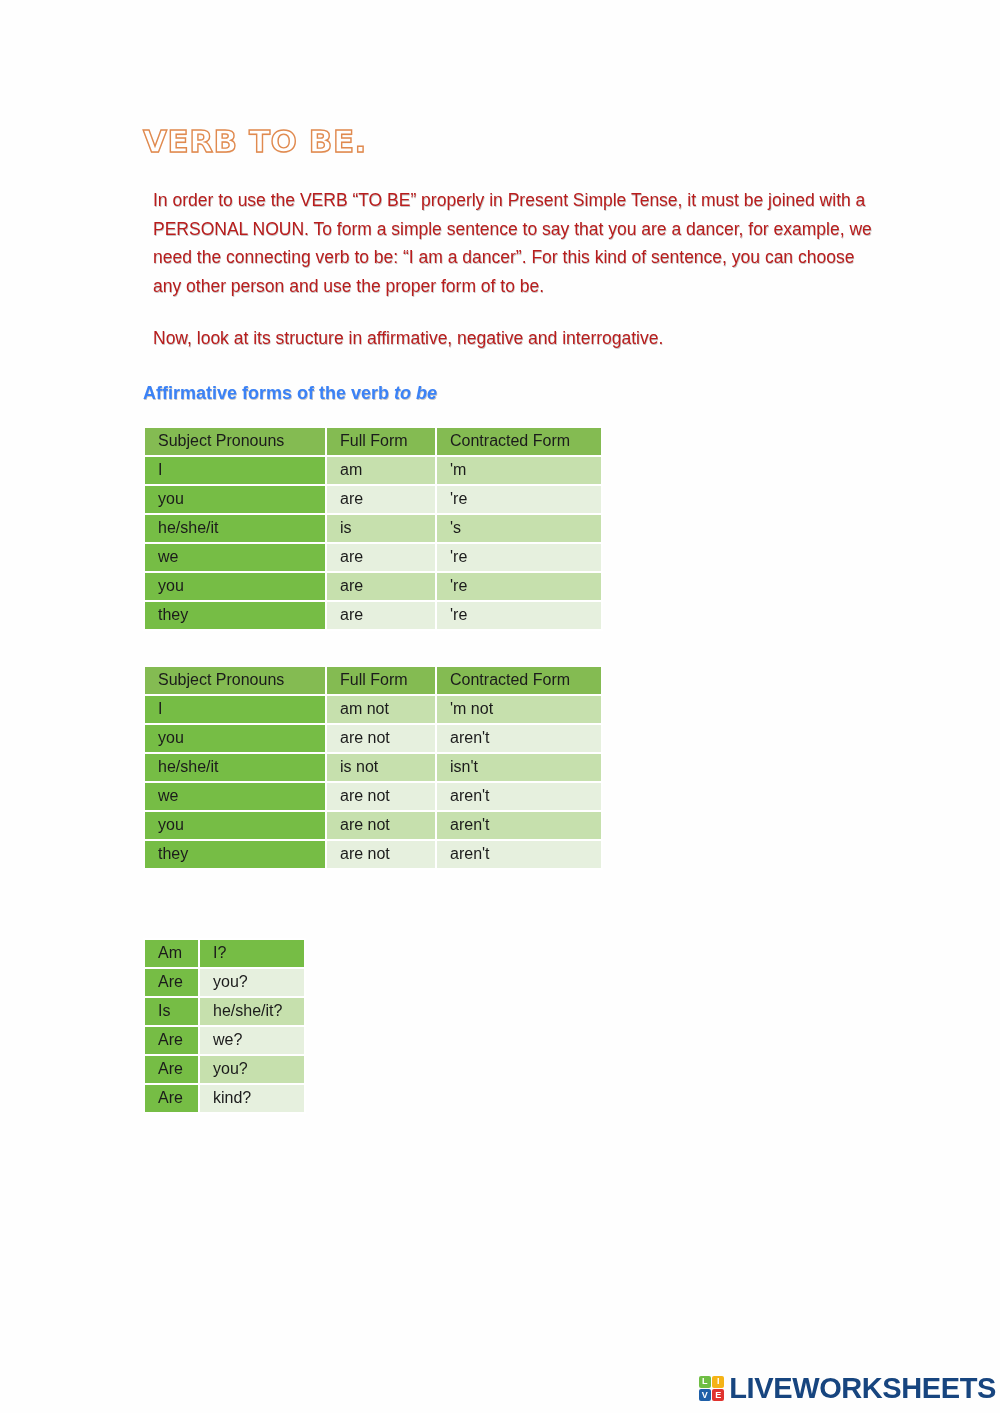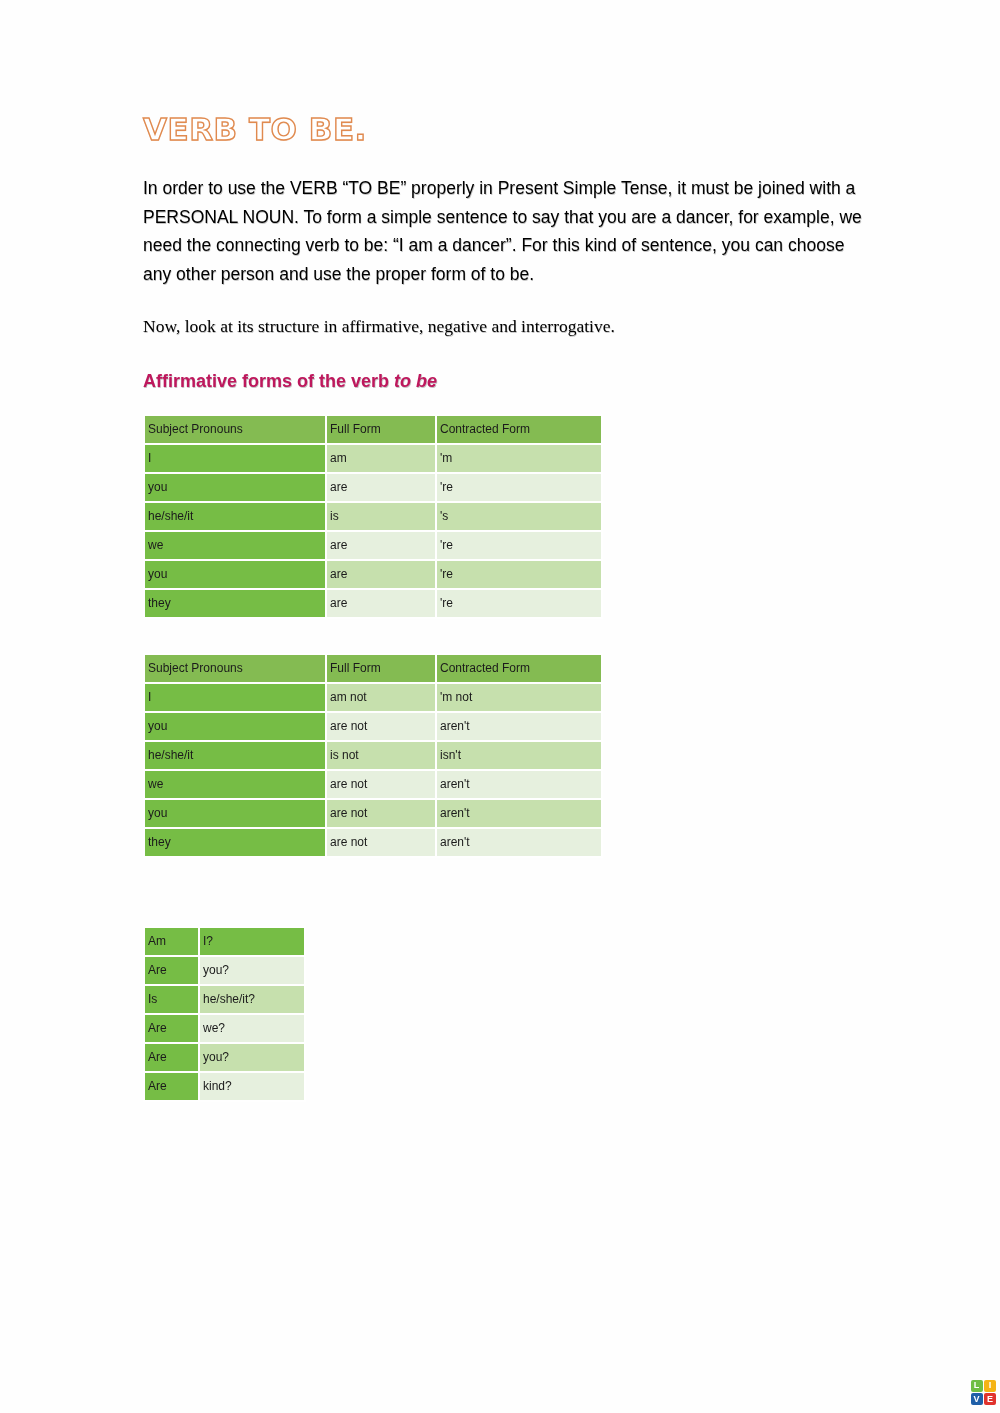--- a/index.html
+++ b/index.html
@@ -18,68 +18,68 @@
 
   .page {
     position: absolute;
     inset: 0;
     background: #fefefe;
   }
 
   .content {
     position: absolute;
     left: 143px;
-    top: 112px;
+    top: 124px;
     width: 730px;
   }
 
   
   .doc-title {
     font-size: 31px;
     font-weight: bold;
     letter-spacing: 0.5px;
     color: #ffffff;
     -webkit-text-stroke: 1.4px #e08a4f;
     text-shadow: 0 1px 0 rgba(224,138,79,0.35);
     margin: 0 0 28px 0;
     line-height: 1.1;
     font-family: "DejaVu Sans", sans-serif;
   }
 
   
   .para {
     font-size: 17.5px;
     line-height: 28.5px;
-    color: #000000;
-    margin: 0 0 24px 0;
+    color: #b91c1c;
+    margin: 0 0 24px 10px;
     text-shadow: 0.6px 0.6px 0.6px rgba(150,150,150,0.55);
   }
-  .para.tight { margin-bottom: 30px; font-family: Liberation Serif, serif; }
+  .para.tight { margin-bottom: 30px; }
 
   
   .section-heading {
     font-size: 18px;
     font-weight: bold;
-    color: #be185d;
+    color: #3b82f6;
     margin: 0 0 22px 0;
     text-shadow: 0.6px 0.6px 0.6px rgba(150,150,150,0.55);
   }
   .section-heading .ital { font-style: italic; }
 
   
   .vtable {
     border-collapse: separate;
     border-spacing: 2px;
     background: #ffffff;
     margin: 0 0 34px 0;
     table-layout: fixed;
   }
   .vtable td, .vtable th {
-    padding: 3px 7px 4px 3px;
-    font-size: 12px;
+    padding: 3px 7px 4px 13px;
+    font-size: 16px;
     font-weight: normal;
     text-align: left;
     color: #1b1b1b;
     height: 20px;
     vertical-align: middle;
     white-space: nowrap;
   }
   .vtable th {
     background: #84bb52;
   }
@@ -285,14 +285,15 @@
 
   </div>
 
   <div class="footer-logo">
     <div class="logo-mark">
       <span class="logo-sq s1">L</span>
       <span class="logo-sq s2">I</span>
       <span class="logo-sq s3">V</span>
       <span class="logo-sq s4">E</span>
     </div>
+    <span class="logo-word">LIVEWORKSHEETS</span>
   </div>
 </div>
 
 </body></html>

